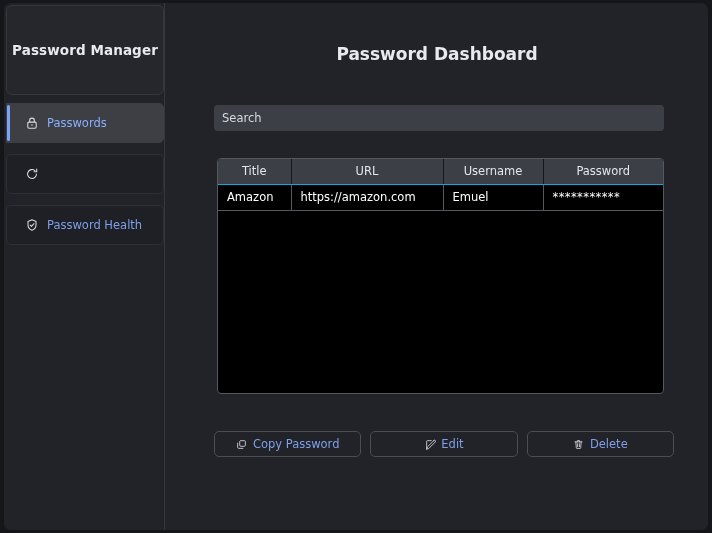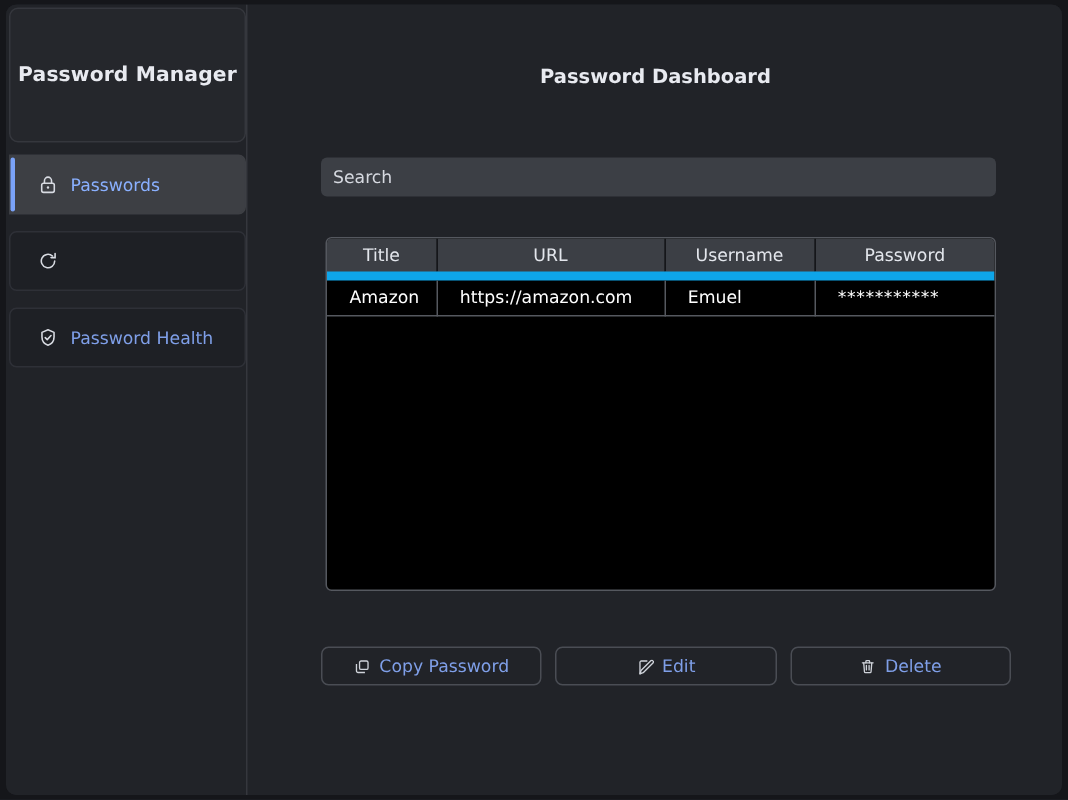--- a/index.html
+++ b/index.html
@@ -131,21 +131,21 @@
     background: #212328;
   }
 
   .page-title {
     position: absolute;
     left: 0;
     top: 41px;
     width: 542px;
     text-align: center;
     color: #e8eaf0;
-    font-size: 13px;
+    font-size: 17px;
     font-weight: bold;
   }
 
   .search-input {
     position: absolute;
     left: 48px;
     top: 102px;
     width: 450px;
     height: 26px;
     background: #3c3f45;
@@ -180,31 +180,31 @@
   }
 
   table.pw-table th {
     background: #3c3f45;
     color: #e3e6ec;
     font-size: 11.5px;
     font-weight: normal;
     height: 25px;
     text-align: center;
     border-right: 1px solid #15161a;
-    border-bottom: 6px solid #0ea5e9;
+    border-bottom: 1px solid #0ea5e9;
   }
   table.pw-table th:last-child { border-right: none; }
 
   table.pw-table td {
     background: #000000;
     color: #ffffff;
     font-size: 11.5px;
     height: 26px;
     text-align: left;
-    padding-left: 15px;
+    padding-left: 9px;
     border-right: 1px solid #55585f;
     border-bottom: 1px solid #55585f;
     white-space: nowrap;
     overflow: hidden;
   }
   table.pw-table td:last-child { border-right: none; }
 
   .col-title { width: 73px; }
   .col-url { width: 152px; }
   .col-username { width: 100px; }

